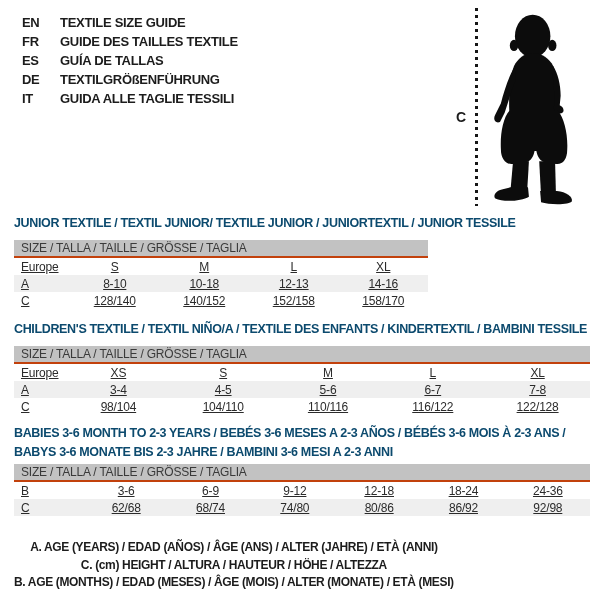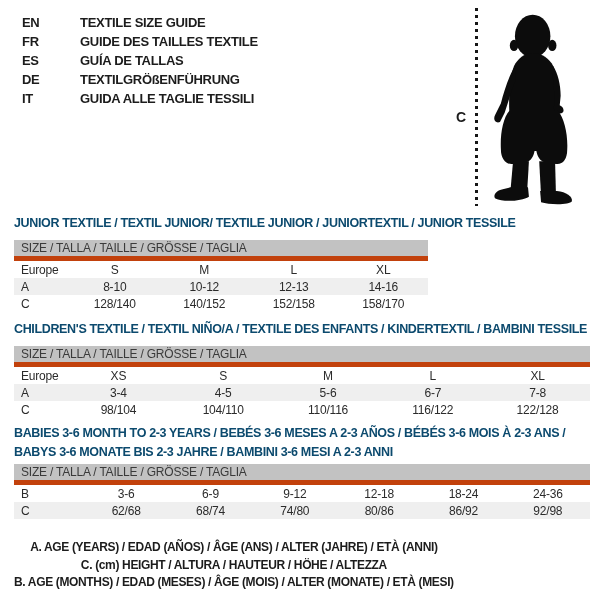--- a/index.html
+++ b/index.html
@@ -2,40 +2,40 @@
 <html><head>
 <meta charset="utf-8">
 <style>
   html,body{margin:0;padding:0;background:#fff;}
   .page{
     position:relative;width:600px;height:600px;background:#ffffff;overflow:hidden;
     font-family:"Liberation Sans","DejaVu Sans",sans-serif;color:#1c1c1c;
   }
   
   .langs{position:absolute;left:22px;top:13px;}
-  .lang-row{display:flex;height:19px;align-items:center;font-size:13px;font-weight:700;letter-spacing:-0.3px;gap:20px;}
+  .lang-row{display:flex;height:19px;align-items:center;font-size:13px;font-weight:700;letter-spacing:-0.3px;}
   .lang-code{width:38px;flex:0 0 38px;}
   
   .figure{position:absolute;left:450px;top:6px;width:148px;height:202px;}
   .cmark{position:absolute;left:6px;top:103px;font-size:14px;font-weight:700;}
   .dotline{position:absolute;left:25px;top:2px;width:3px;height:198px;
     background-image:repeating-linear-gradient(to bottom,#161616 0 3px,transparent 3px 7px);}
   .sil{position:absolute;left:36px;top:2px;}
   
   .sec-title{position:absolute;left:14px;font-size:12.5px;font-weight:700;letter-spacing:-0.35px;color:#0c4a6e;white-space:nowrap;}
   .title-line{height:19px;line-height:19px;}
   
   table.tbl{position:absolute;left:14px;border-collapse:collapse;table-layout:fixed;}
   table.tbl th{
     background:#c2c2c2;color:#3a3a3a;font-size:12px;font-weight:400;letter-spacing:-0.2px;
-    text-align:left;padding:1px 0 1px 7px;height:14px;border-bottom:5px solid #c2410c;
+    text-align:left;padding:1px 0 1px 7px;height:14px;border-bottom:2px solid #c2410c;
   }
   table.tbl td{
     font-size:12px;font-weight:400;letter-spacing:-0.2px;color:#2b2b2b;
-    text-align:center;height:17px;padding:0;
+    text-align:center;height:17px;padding:0;text-decoration:underline;
   }
   table.tbl td.lbl{text-align:left;padding-left:7px;}
   table.tbl tbody tr:nth-child(even) td{background:#efefef;}
   .w1{width:414px;} .w1 col.c0{width:56px;}
   .w2{width:576px;} .w2 col.c0{width:52px;}
   .w3{width:576px;} .w3 col.c0{width:70px;}
   
   .legend{position:absolute;left:14px;top:539px;text-align:center;}
   .legend-line{height:17.5px;line-height:17.5px;font-size:12px;font-weight:700;letter-spacing:-0.35px;white-space:nowrap;}
 </style>
@@ -103,21 +103,21 @@
         <tr>
           <td class="lbl">Europe</td>
           <td>S</td>
           <td>M</td>
           <td>L</td>
           <td>XL</td>
         </tr>
         <tr>
           <td class="lbl">A</td>
           <td>8-10</td>
-          <td>10-12</td>
+          <td>10-18</td>
           <td>12-13</td>
           <td>14-16</td>
         </tr>
         <tr>
           <td class="lbl">C</td>
           <td>128/140</td>
           <td>140/152</td>
           <td>152/158</td>
           <td>158/170</td>
         </tr>

